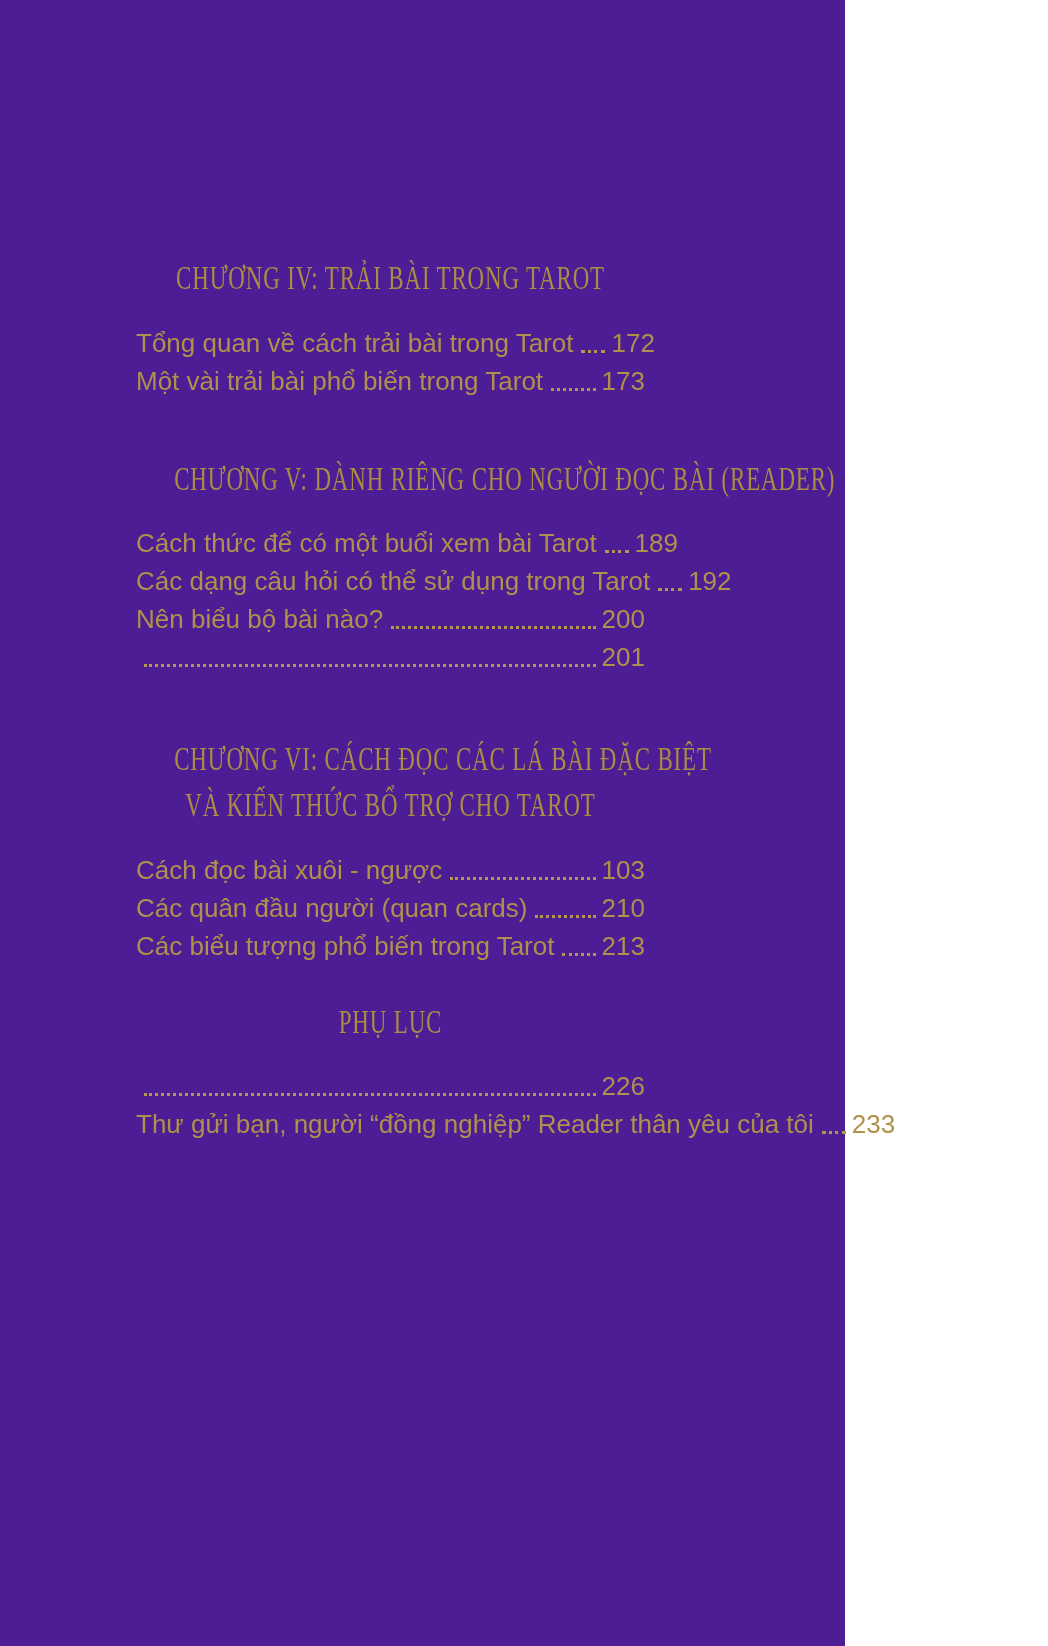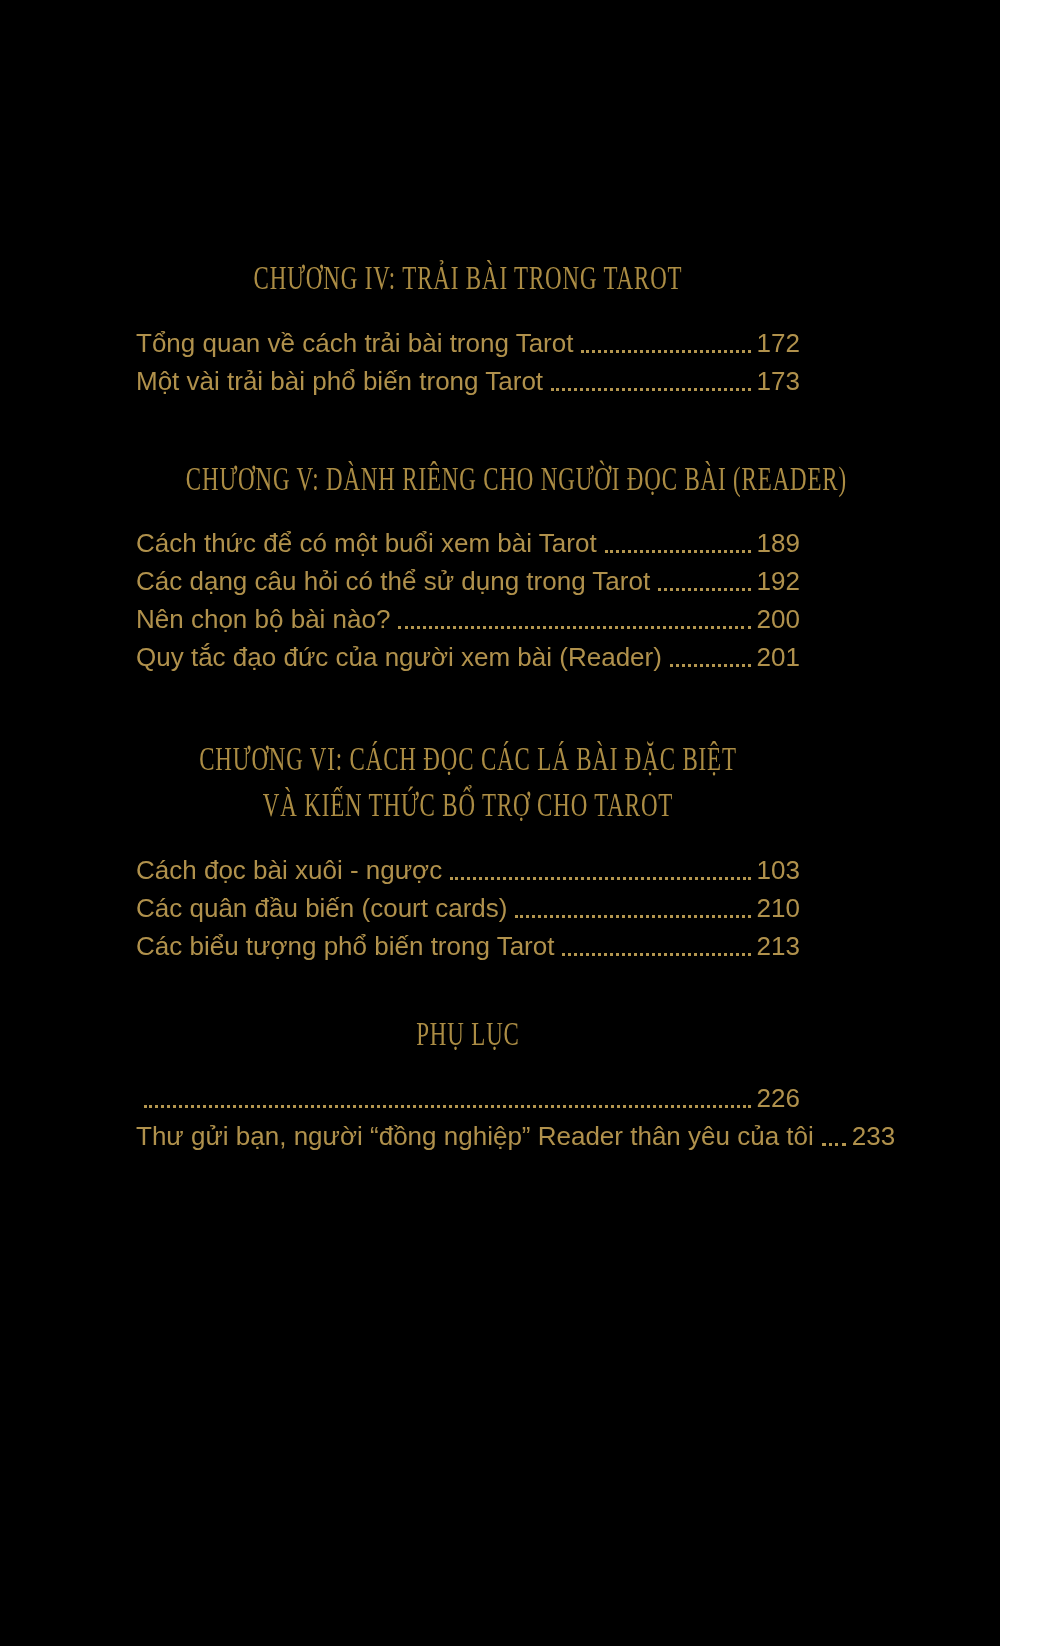--- a/index.html
+++ b/index.html
@@ -9,29 +9,29 @@
   }
   body {
     width: 1048px;
     height: 1646px;
     position: relative;
     font-family: "Liberation Sans", sans-serif;
     overflow: hidden;
   }
   .toc-page {
     box-sizing: border-box;
-    width: 1000px;
+    width: 845px;
     height: 1646px;
     padding: 233px 200px 0 136px;
-    background: #000000;
+    background: #4c1d95;
   }
   .toc-section { margin: 0; }
   .toc-section + .toc-section { margin-top: 56px; }
   .toc-section:nth-of-type(3) { margin-top: 60px; }
-  .toc-section:nth-of-type(4) { margin-top: 46px; }
+  .toc-section:nth-of-type(4) { margin-top: 34px; }
 
   .section-heading {
     text-align: center;
     color: #ab8c44;
     font-family: "Liberation Serif", "DejaVu Serif", serif;
     font-weight: 400;
     font-size: 27px;
     line-height: 46px;
     letter-spacing: 1px;
     text-transform: uppercase;
@@ -104,48 +104,47 @@
     <span class="entry-page">189</span>
   </div>
 
   <div class="toc-entry">
     <span class="entry-title">Các dạng câu hỏi có thể sử dụng trong Tarot</span>
     <span class="dot-leader"></span>
     <span class="entry-page">192</span>
   </div>
 
   <div class="toc-entry">
-    <span class="entry-title">Nên chọn bộ bài nào?</span>
+    <span class="entry-title">Nên biểu bộ bài nào?</span>
     <span class="dot-leader"></span>
     <span class="entry-page">200</span>
   </div>
 
   <div class="toc-entry">
-    <span class="entry-title">Quy tắc đạo đức của người xem bài (Reader)</span>
     <span class="dot-leader"></span>
     <span class="entry-page">201</span>
   </div>
 </div>
   </section>
 
   <section class="toc-section">
     <h2 class="section-heading">
   <span class="heading-line">Chương VI: Cách đọc các lá bài đặc biệt</span>
 
   <span class="heading-line">và kiến thức bổ trợ cho Tarot</span>
 </h2>
     <div class="entries">
   <div class="toc-entry">
     <span class="entry-title">Cách đọc bài xuôi - ngược </span>
     <span class="dot-leader"></span>
     <span class="entry-page">103</span>
   </div>
 
   <div class="toc-entry">
-    <span class="entry-title">Các quân đầu biến (court cards)</span>
+    <span class="entry-title">Các quân đầu người (quan cards)</span>
     <span class="dot-leader"></span>
     <span class="entry-page">210</span>
   </div>
 
   <div class="toc-entry">
     <span class="entry-title">Các biểu tượng phổ biến trong Tarot</span>
     <span class="dot-leader"></span>
     <span class="entry-page">213</span>
   </div>
 </div>

